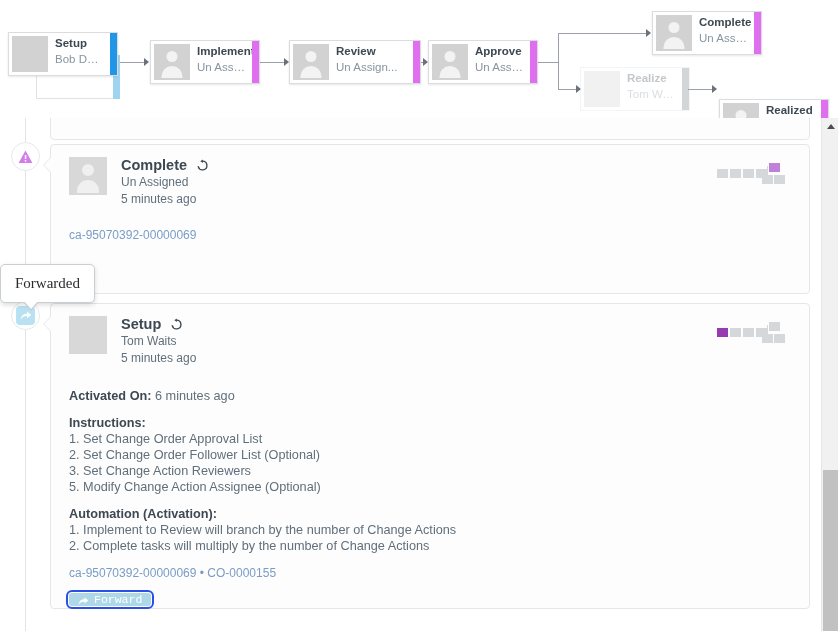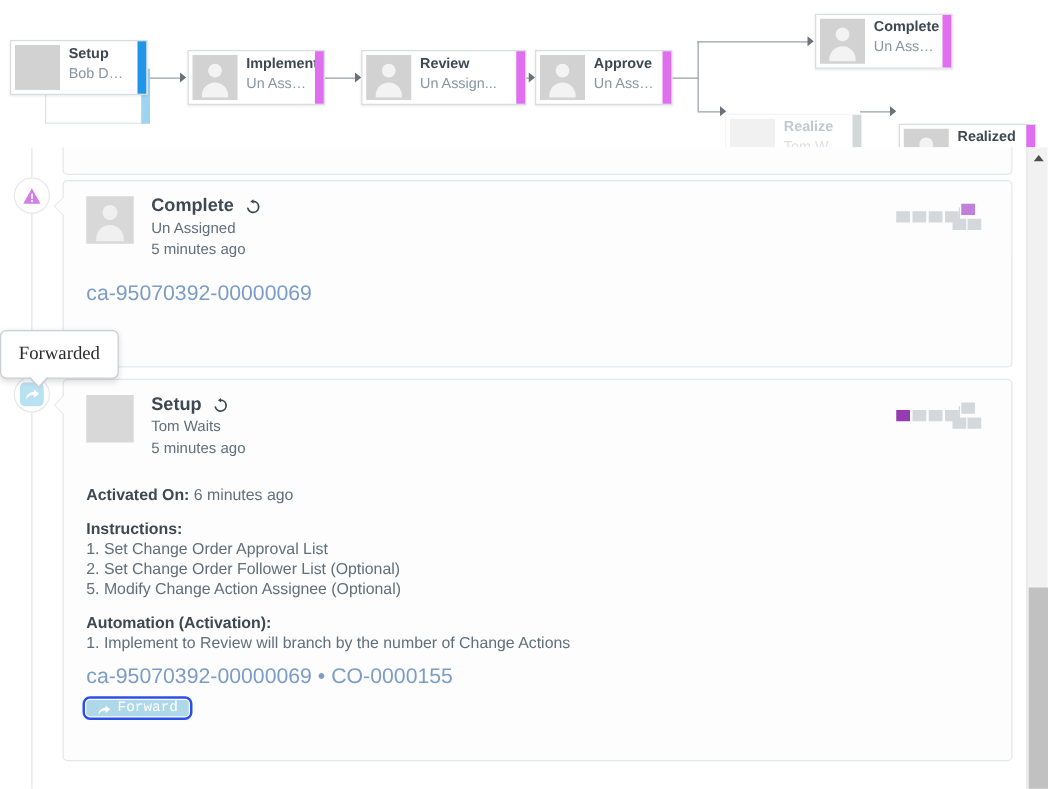--- a/index.html
+++ b/index.html
@@ -173,21 +173,21 @@
     display: flex; align-items: center; gap: 9px;
   }
   .card-assignee { font-size: 12px; color: #606f7b; line-height: 17px; }
   .card-time { font-size: 12px; color: #606f7b; line-height: 17px; }
 
   .card-body { padding: 10px 18px 0 18px; }
   .row { font-size: 12.7px; color: #606f7b; line-height: 16px; }
   .row b { color: #3d4852; font-weight: bold; }
   .block-label { font-size: 12.7px; font-weight: bold; color: #3d4852; line-height: 16px; }
   .links {
-    font-size: 17px; color: #7a9cc6; line-height: 16px;
+    font-size: 12px; color: #7a9cc6; line-height: 16px;
   }
   .links a { color: #7a9cc6; text-decoration: none; }
   .mt8 { margin-top: 9px; }
   .mt10 { margin-top: 11px; }
 
   
   .minimap { position: absolute; right: 32px; }
   .mm-box {
     position: absolute;
     width: 11px; height: 9px;
@@ -329,21 +329,21 @@
 
   <div class="wf-node" style="left:652px; top:11px; width:110px;">
     <div class="wf-av ph"></div>
     <div class="wf-txt">
       <div class="wf-title">Complete</div>
       <div class="wf-sub">Un Assign...</div>
     </div>
     <div class="wf-bar" style="background:#e06ff0;"></div>
   </div>
 
-  <div class="wf-node faded" style="left:580px; top:67px; width:110px;margin-top:24px;">
+  <div class="wf-node faded" style="left:580px; top:67px; width:110px;">
     <div class="wf-av photo-tw"></div>
     <div class="wf-txt">
       <div class="wf-title">Realize</div>
       <div class="wf-sub">Tom Waits</div>
     </div>
     <div class="wf-bar" style="background:#6d7a7a;"></div>
   </div>
 
   <div class="wf-node" style="left:719px; top:67px; width:110px;margin-top:32px;">
     <div class="wf-av ph"></div>
@@ -443,24 +443,26 @@
 
     <div class="card-body">
       <div class="row mt10">
         <b>Activated On:</b>
         <span>6 minutes ago</span>
       </div>
 
       <div class="block-label mt10">Instructions:</div>
       <div class="row">1. Set Change Order Approval List</div>
       <div class="row">2. Set Change Order Follower List (Optional)</div>
+      <div class="row">3. Set Change Action Reviewers</div>
       <div class="row">5. Modify Change Action Assignee (Optional)</div>
 
       <div class="block-label mt10">Automation (Activation):</div>
       <div class="row">1. Implement to Review will branch by the number of Change Actions</div>
+      <div class="row">2. Complete tasks will multiply by the number of Change Actions</div>
 
       <div class="links mt10">
         <a href="#">ca-95070392-00000069</a>
         <span>•</span>
         <a href="#">CO-0000155</a>
       </div>
 
       <div class="mt10">
         <button class="fwd-btn">
           <svg width="11" height="10" viewBox="0 0 16 14">

